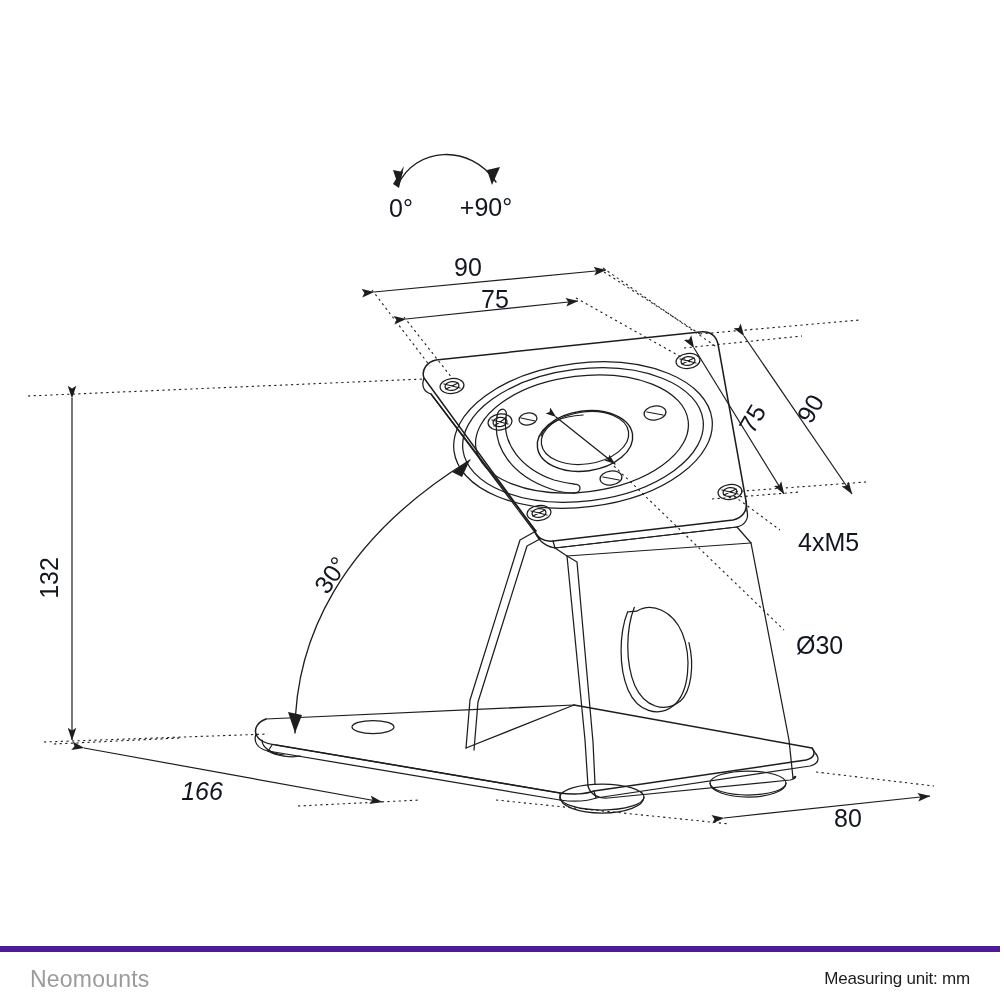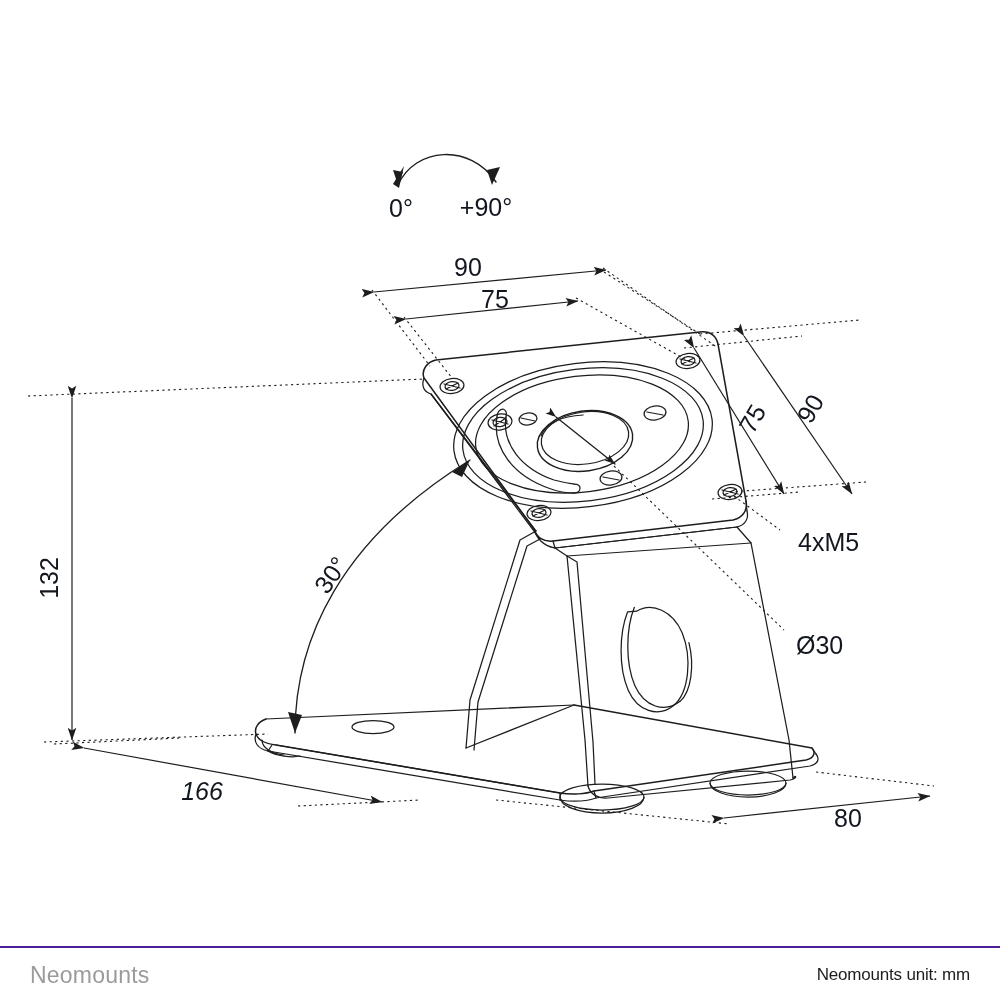--- a/index.html
+++ b/index.html
@@ -39,21 +39,21 @@
     font-size: 25px;
     fill: #12161f;
     font-style: italic;
   }
   #footer {
     position: absolute;
     left: 0;
     bottom: 0;
     width: 1000px;
     height: 58px;
-    border-top: 2px solid #4c1d95;
+    border-top: 6px solid #4c1d95;
     box-sizing: border-box;
   }
   #brand {
     position: absolute;
     left: 30px;
     top: 14px;
     font-family: "Liberation Sans", sans-serif;
     font-size: 23px;
     color: #9b9b9b;
     letter-spacing: 0.2px;
@@ -314,16 +314,16 @@
       <text class="dim-text" x="338" y="580" text-anchor="middle" transform="rotate(-55 338 580)">30°</text>
 
       <text class="dim-text" x="401" y="217" text-anchor="middle">0°</text>
 
       <text class="dim-text" x="486" y="216" text-anchor="middle">+90°</text>
     </g>
   </svg>
 
   <div id="footer">
     <div id="brand">Neomounts</div>
-    <div id="unit">Neomounts unit: mm</div>
+    <div id="unit">Measuring unit: mm</div>
   </div>
 
 </div>
 
 </body></html>

